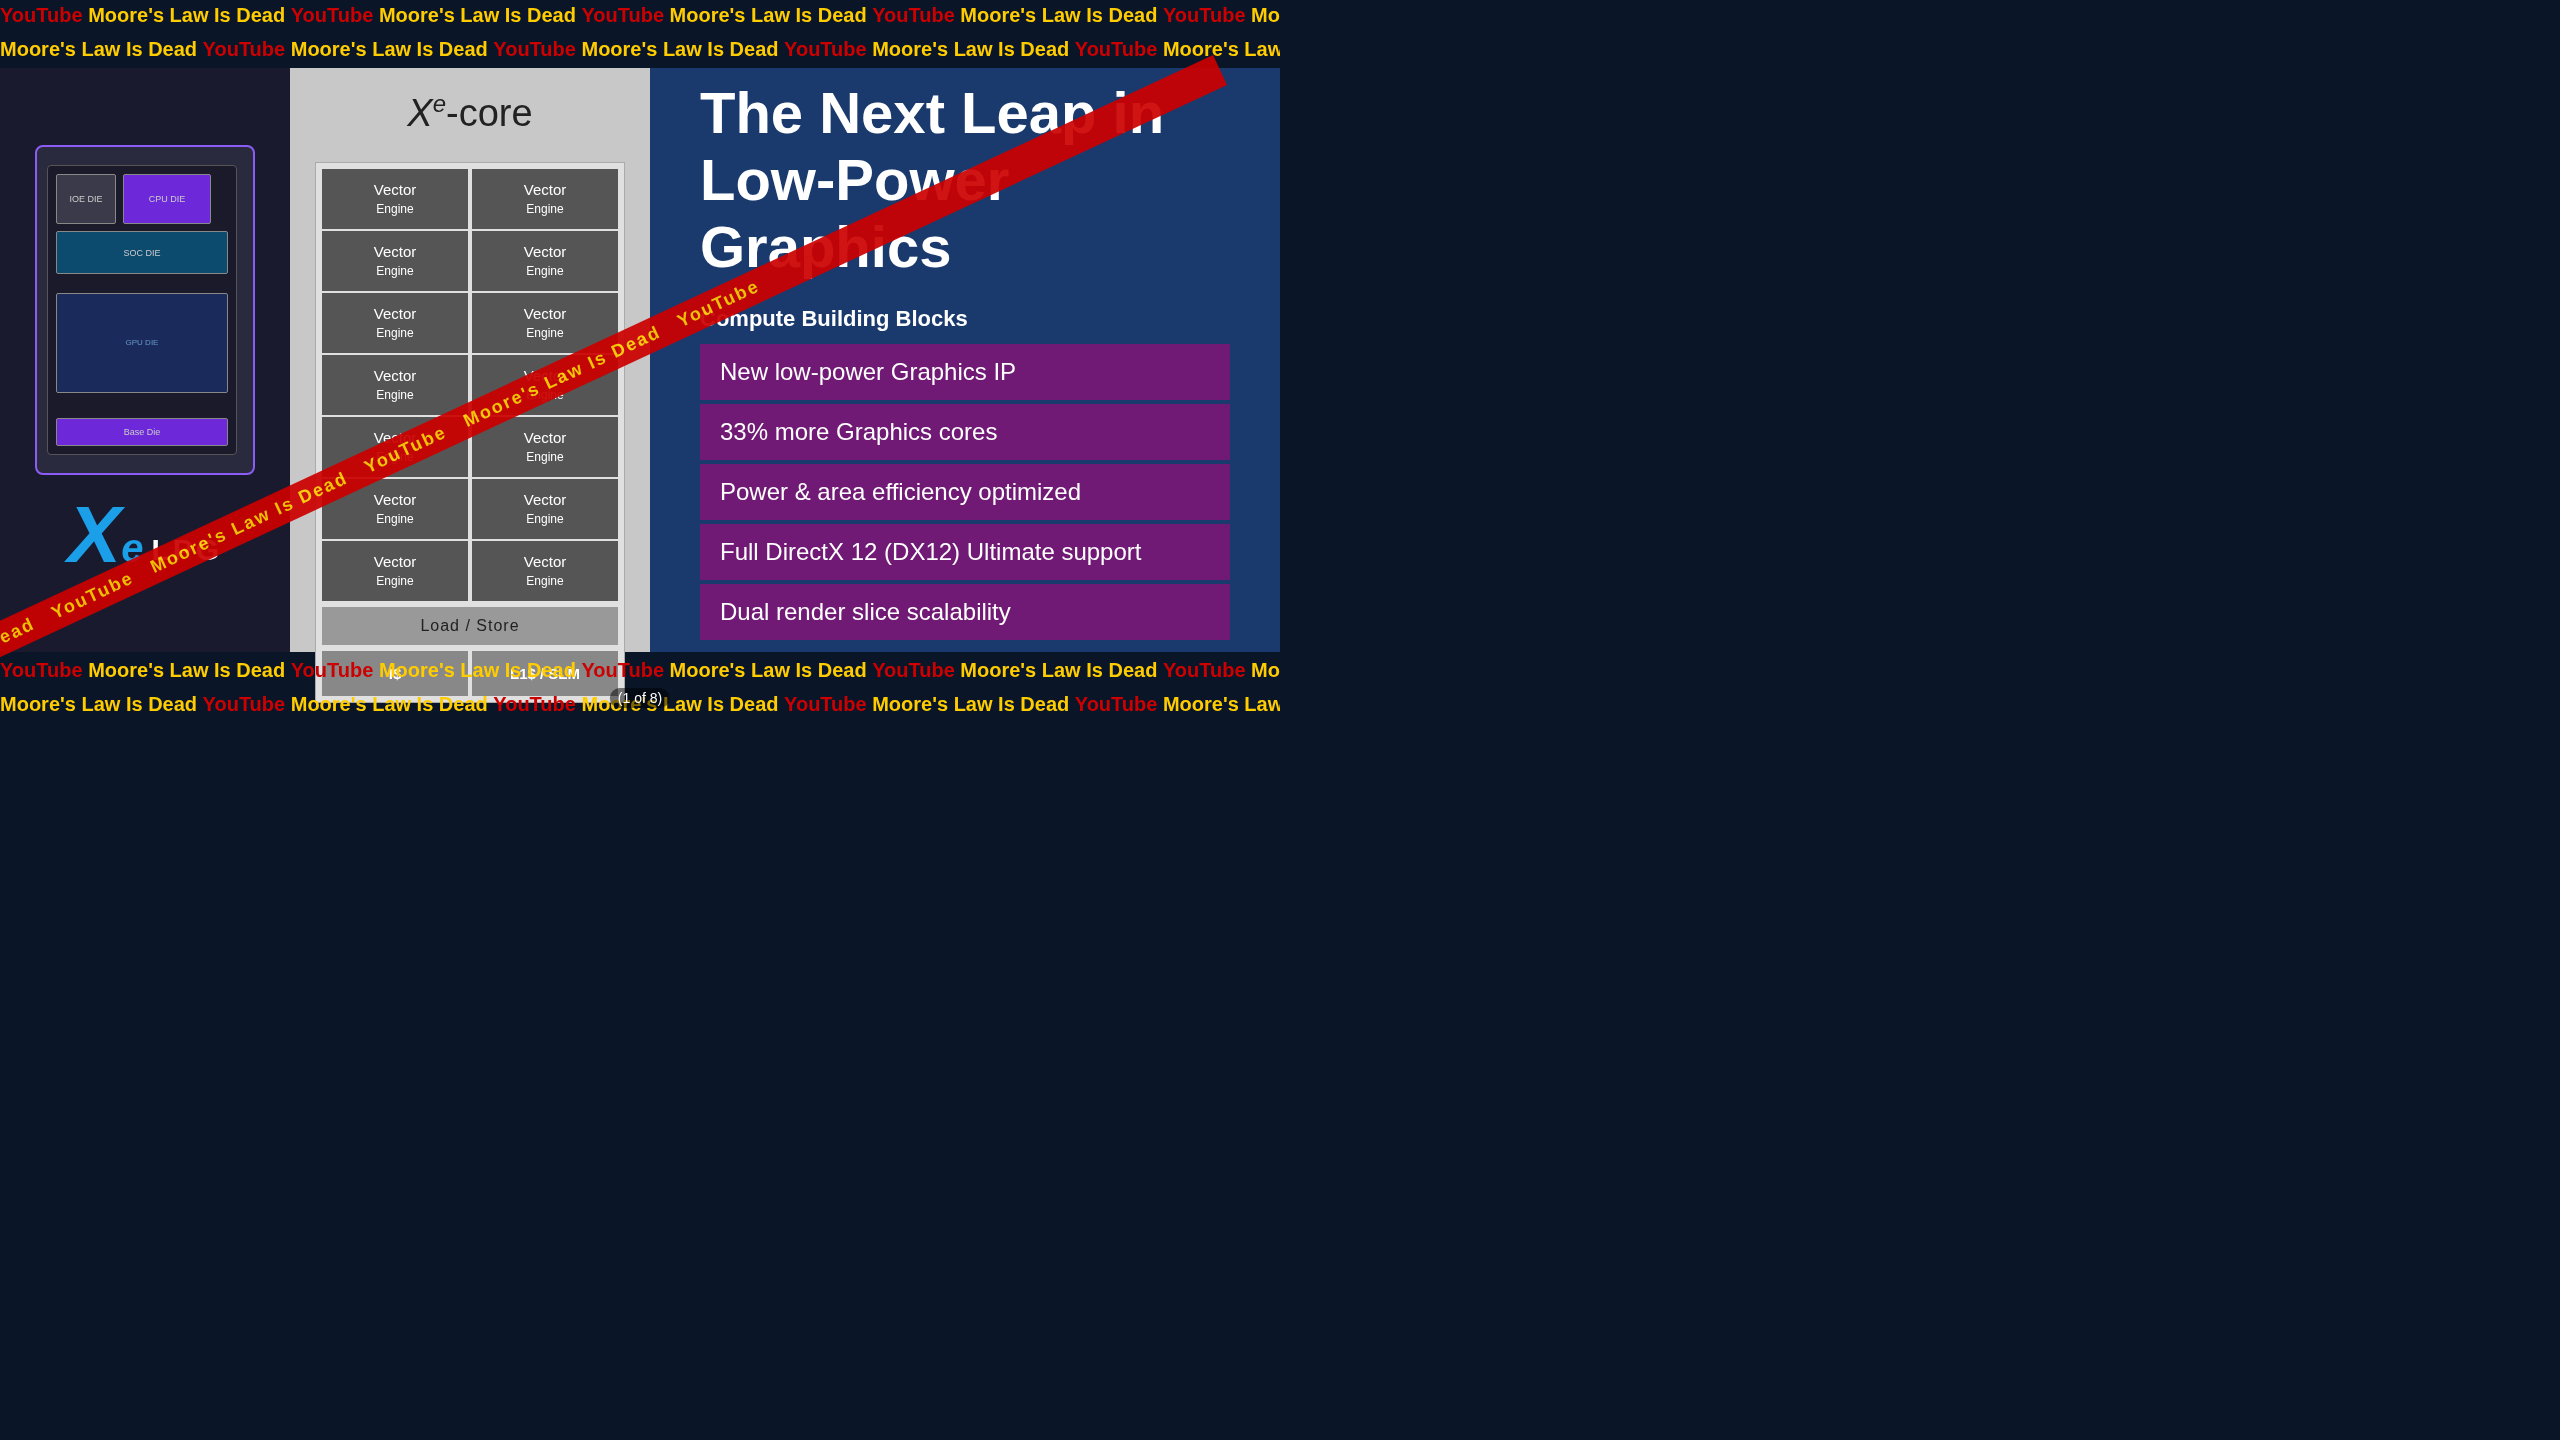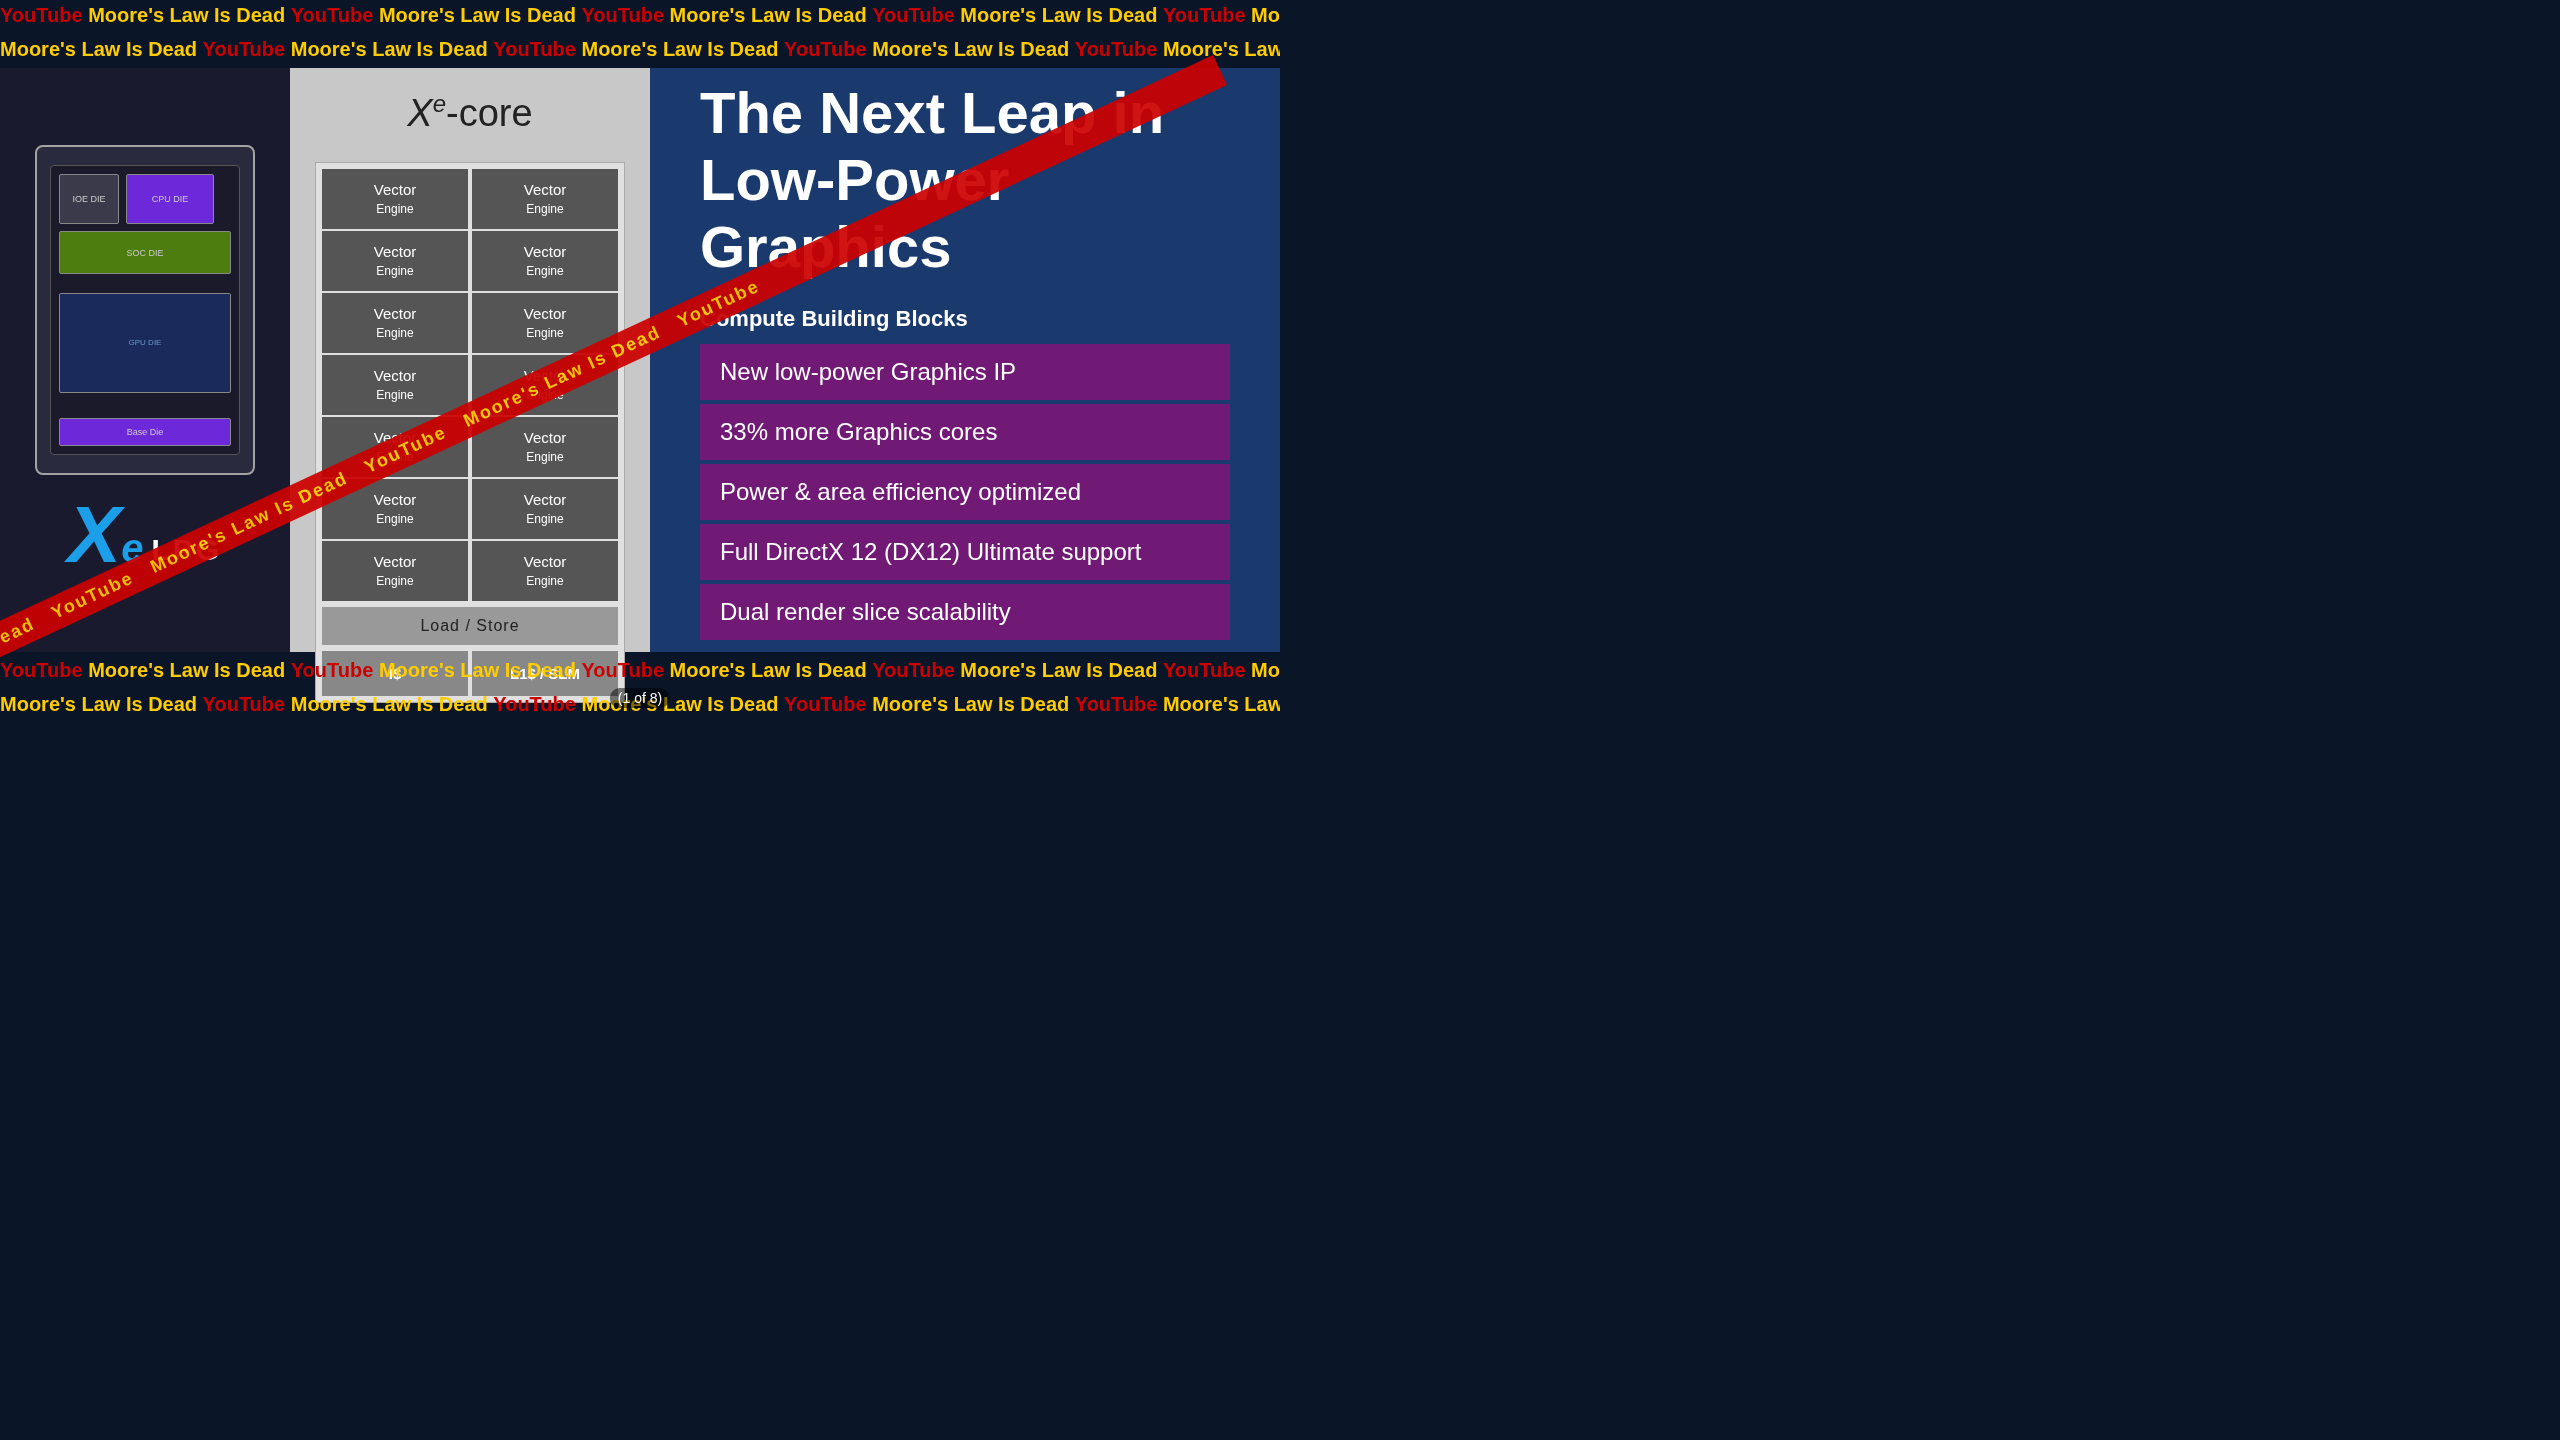--- a/index.html
+++ b/index.html
@@ -32,26 +32,25 @@
       justify-content: center;
       padding: 20px 10px;
       flex-shrink: 0;
     }
 
     
     .chip-diagram {
       width: 220px;
       height: 330px;
       background: #2a2a3e;
-      border: 2px solid #a3a3a3;
+      border: 2px solid #8b5cf6;
       border-radius: 8px;
       position: relative;
       display: flex;
       flex-direction: column;
-      align-items: center;
       justify-content: center;
       padding: 10px;
     }
 
     .chip-inner {
       width: 190px;
       height: 290px;
       background: #1a1a2a;
       border: 1px solid #555;
       border-radius: 4px;
@@ -76,21 +75,21 @@
       background: #3a3a4a;
     }
     .cpu-die {
       top: 8px; left: 75px;
       width: 88px; height: 50px;
       background: #6d28d9;
     }
     .soc-die {
       top: 65px; left: 8px;
       width: 172px; height: 43px;
-      background: #4d7c0f;
+      background: #0c4a6e;
     }
     .gpu-die {
       top: 127px; left: 8px;
       width: 172px; height: 100px;
       background: #1a2a5a;
     }
     .base-die {
       bottom: 8px; left: 8px;
       width: 172px; height: 28px;
       background: #6d28d9;

